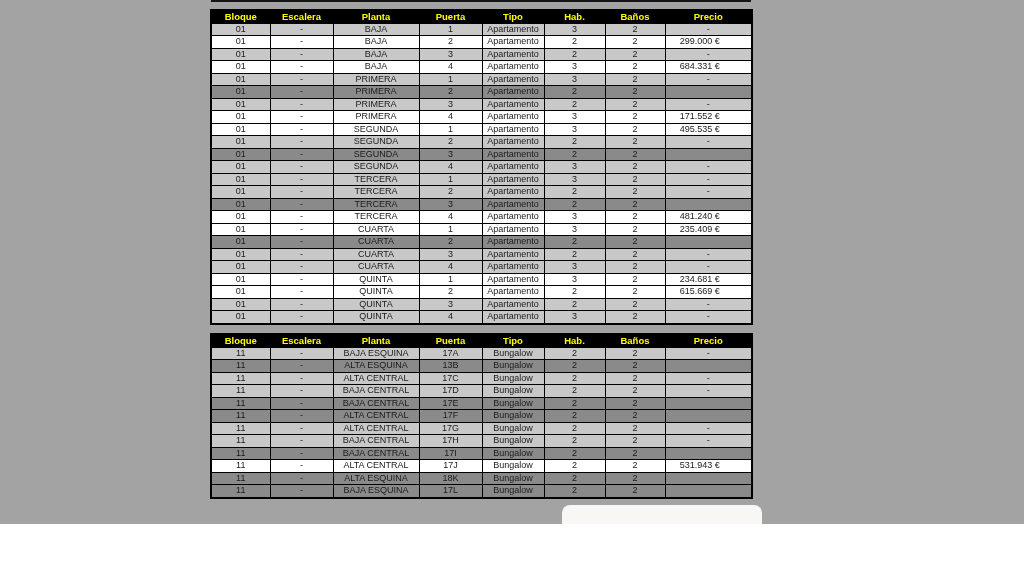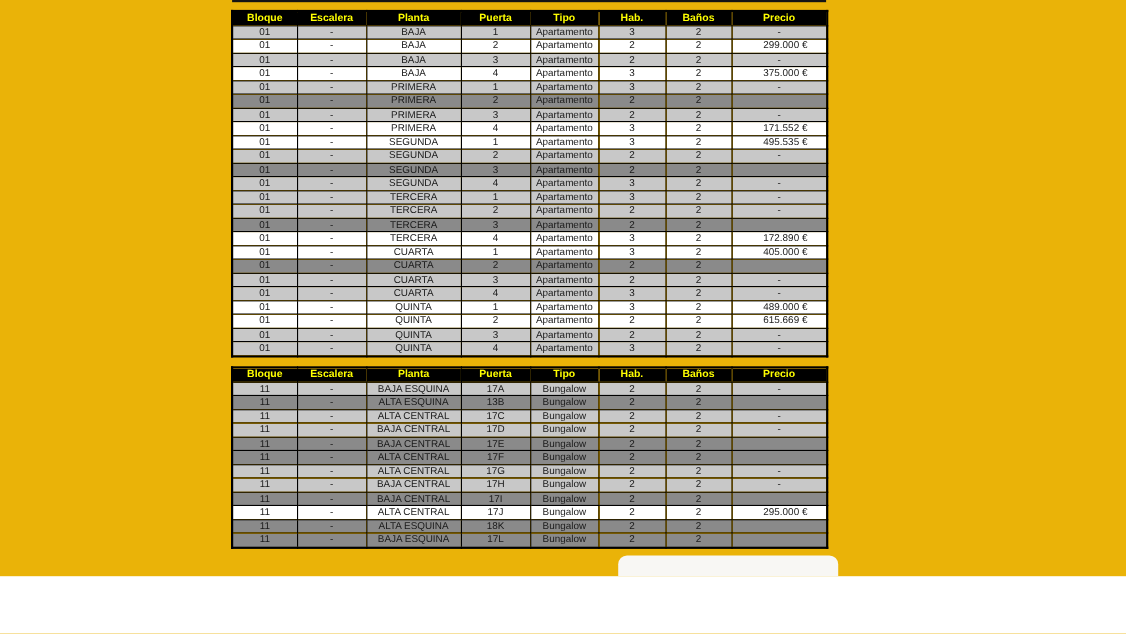--- a/index.html
+++ b/index.html
@@ -1,20 +1,20 @@
 <!DOCTYPE html>
 <html><head>
 <meta charset="utf-8">
 <style>
   html, body { margin: 0; padding: 0; background: #ffffff; }
   .page {
     position: relative;
     width: 1024px;
     height: 524px;
-    background: #eab308;
+    background: #a3a3a3;
     font-family: "Liberation Sans", sans-serif;
     overflow: hidden;
   }
   .top-line {
     position: absolute;
     left: 211px;
     top: 0;
     width: 540px;
     height: 2px;
     background: #141414;
@@ -43,21 +43,21 @@
   .price-table th {
     background: #000000;
     color: #ffff00;
     font-weight: bold;
     font-size: 9.5px;
     border-color: #000000;
   }
   tr.row-white td { background: #ffffff; }
   tr.row-light td { background: #c8c8c8; }
   tr.row-dark  td { background: #8a8a8a; }
-  td.price-num { text-align: right; padding-right: 17px; }
+  td.price-num { padding-right: 17px; }
   .footer {
     position: absolute;
     left: 211px;
     top: 519px;
     font-size: 9.5px;
     color: #1a1a1a;
     line-height: 13.4px;
     white-space: pre;
   }
   .watermark {
@@ -131,21 +131,21 @@
           <td>-</td>
         </tr>
         <tr class="row-white">
           <td>01</td>
           <td>-</td>
           <td>BAJA</td>
           <td>4</td>
           <td>Apartamento</td>
           <td>3</td>
           <td>2</td>
-          <td class="price-num">375.000 €</td>
+          <td class="price-num">684.331 €</td>
         </tr>
         <tr class="row-light">
           <td>01</td>
           <td>-</td>
           <td>PRIMERA</td>
           <td>1</td>
           <td>Apartamento</td>
           <td>3</td>
           <td>2</td>
           <td>-</td>
@@ -251,31 +251,31 @@
           <td></td>
         </tr>
         <tr class="row-white">
           <td>01</td>
           <td>-</td>
           <td>TERCERA</td>
           <td>4</td>
           <td>Apartamento</td>
           <td>3</td>
           <td>2</td>
-          <td class="price-num">172.890 €</td>
+          <td class="price-num">481.240 €</td>
         </tr>
         <tr class="row-white">
           <td>01</td>
           <td>-</td>
           <td>CUARTA</td>
           <td>1</td>
           <td>Apartamento</td>
           <td>3</td>
           <td>2</td>
-          <td class="price-num">405.000 €</td>
+          <td class="price-num">235.409 €</td>
         </tr>
         <tr class="row-dark">
           <td>01</td>
           <td>-</td>
           <td>CUARTA</td>
           <td>2</td>
           <td>Apartamento</td>
           <td>2</td>
           <td>2</td>
           <td></td>
@@ -301,21 +301,21 @@
           <td>-</td>
         </tr>
         <tr class="row-white">
           <td>01</td>
           <td>-</td>
           <td>QUINTA</td>
           <td>1</td>
           <td>Apartamento</td>
           <td>3</td>
           <td>2</td>
-          <td class="price-num">489.000 €</td>
+          <td class="price-num">234.681 €</td>
         </tr>
         <tr class="row-white">
           <td>01</td>
           <td>-</td>
           <td>QUINTA</td>
           <td>2</td>
           <td>Apartamento</td>
           <td>2</td>
           <td>2</td>
           <td class="price-num">615.669 €</td>
@@ -458,21 +458,21 @@
           <td></td>
         </tr>
         <tr class="row-white">
           <td>11</td>
           <td>-</td>
           <td>ALTA CENTRAL</td>
           <td>17J</td>
           <td>Bungalow</td>
           <td>2</td>
           <td>2</td>
-          <td class="price-num">295.000 €</td>
+          <td class="price-num">531.943 €</td>
         </tr>
         <tr class="row-dark">
           <td>11</td>
           <td>-</td>
           <td>ALTA ESQUINA</td>
           <td>18K</td>
           <td>Bungalow</td>
           <td>2</td>
           <td>2</td>
           <td></td>

